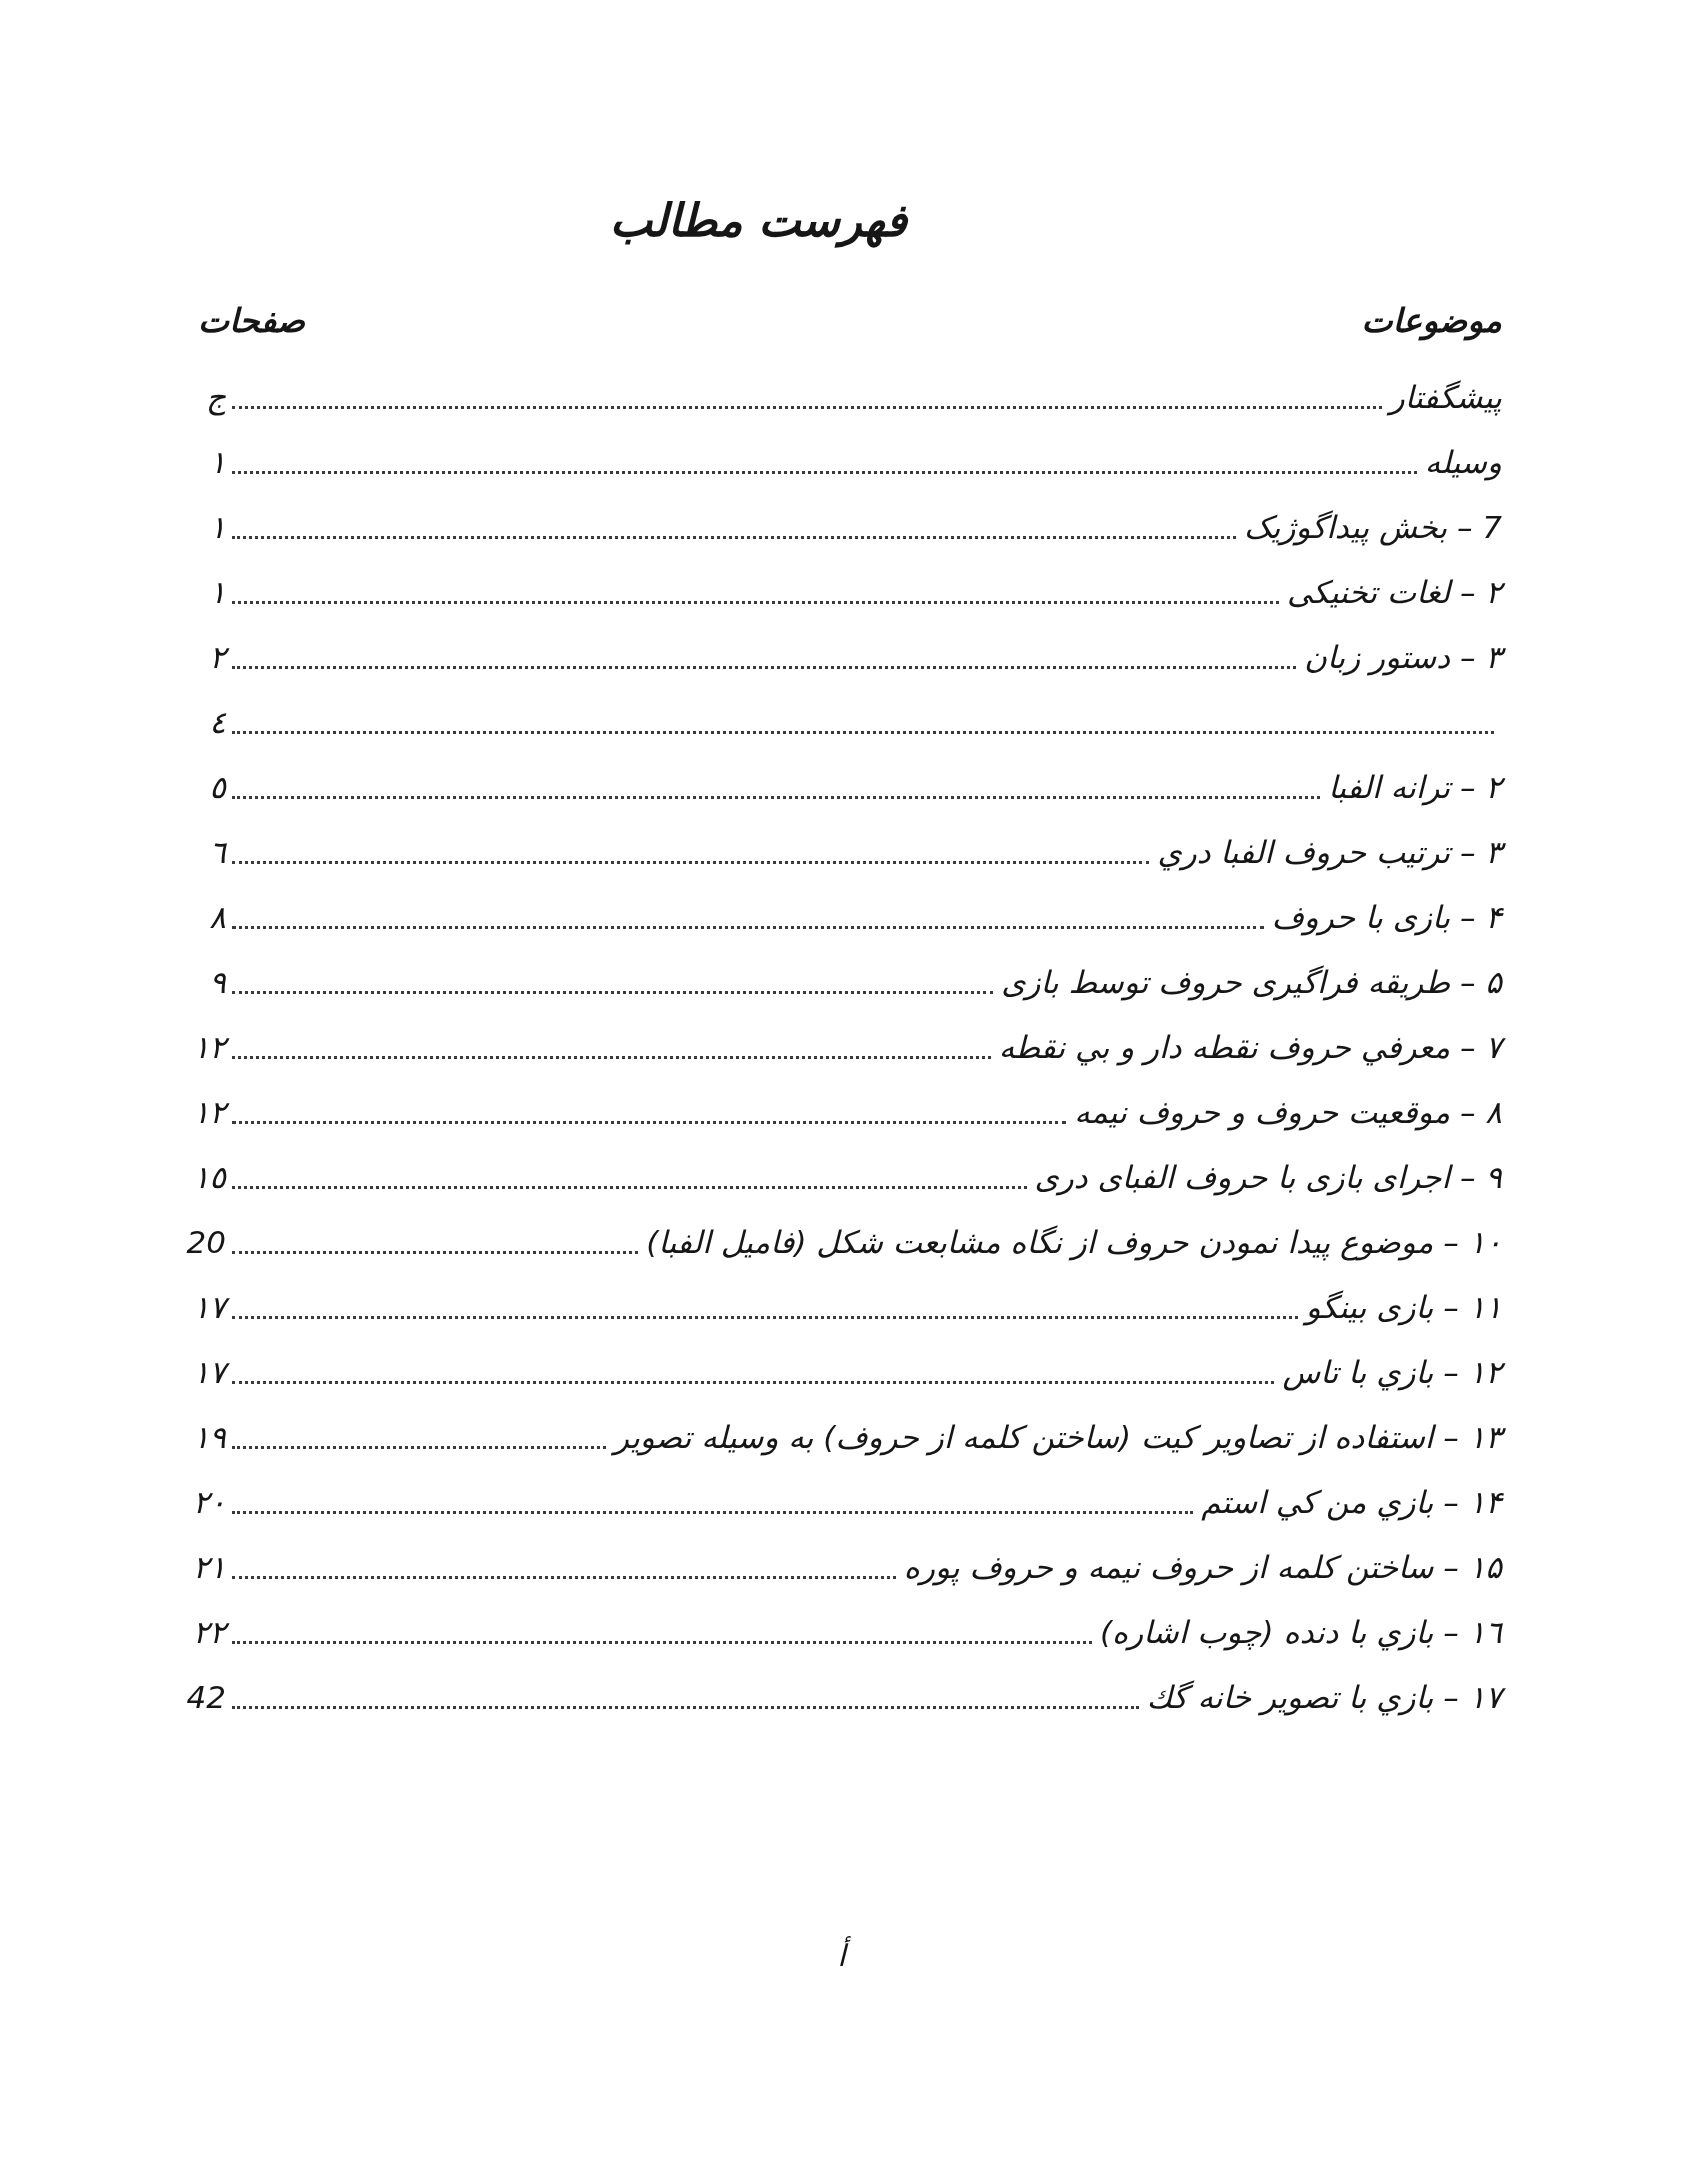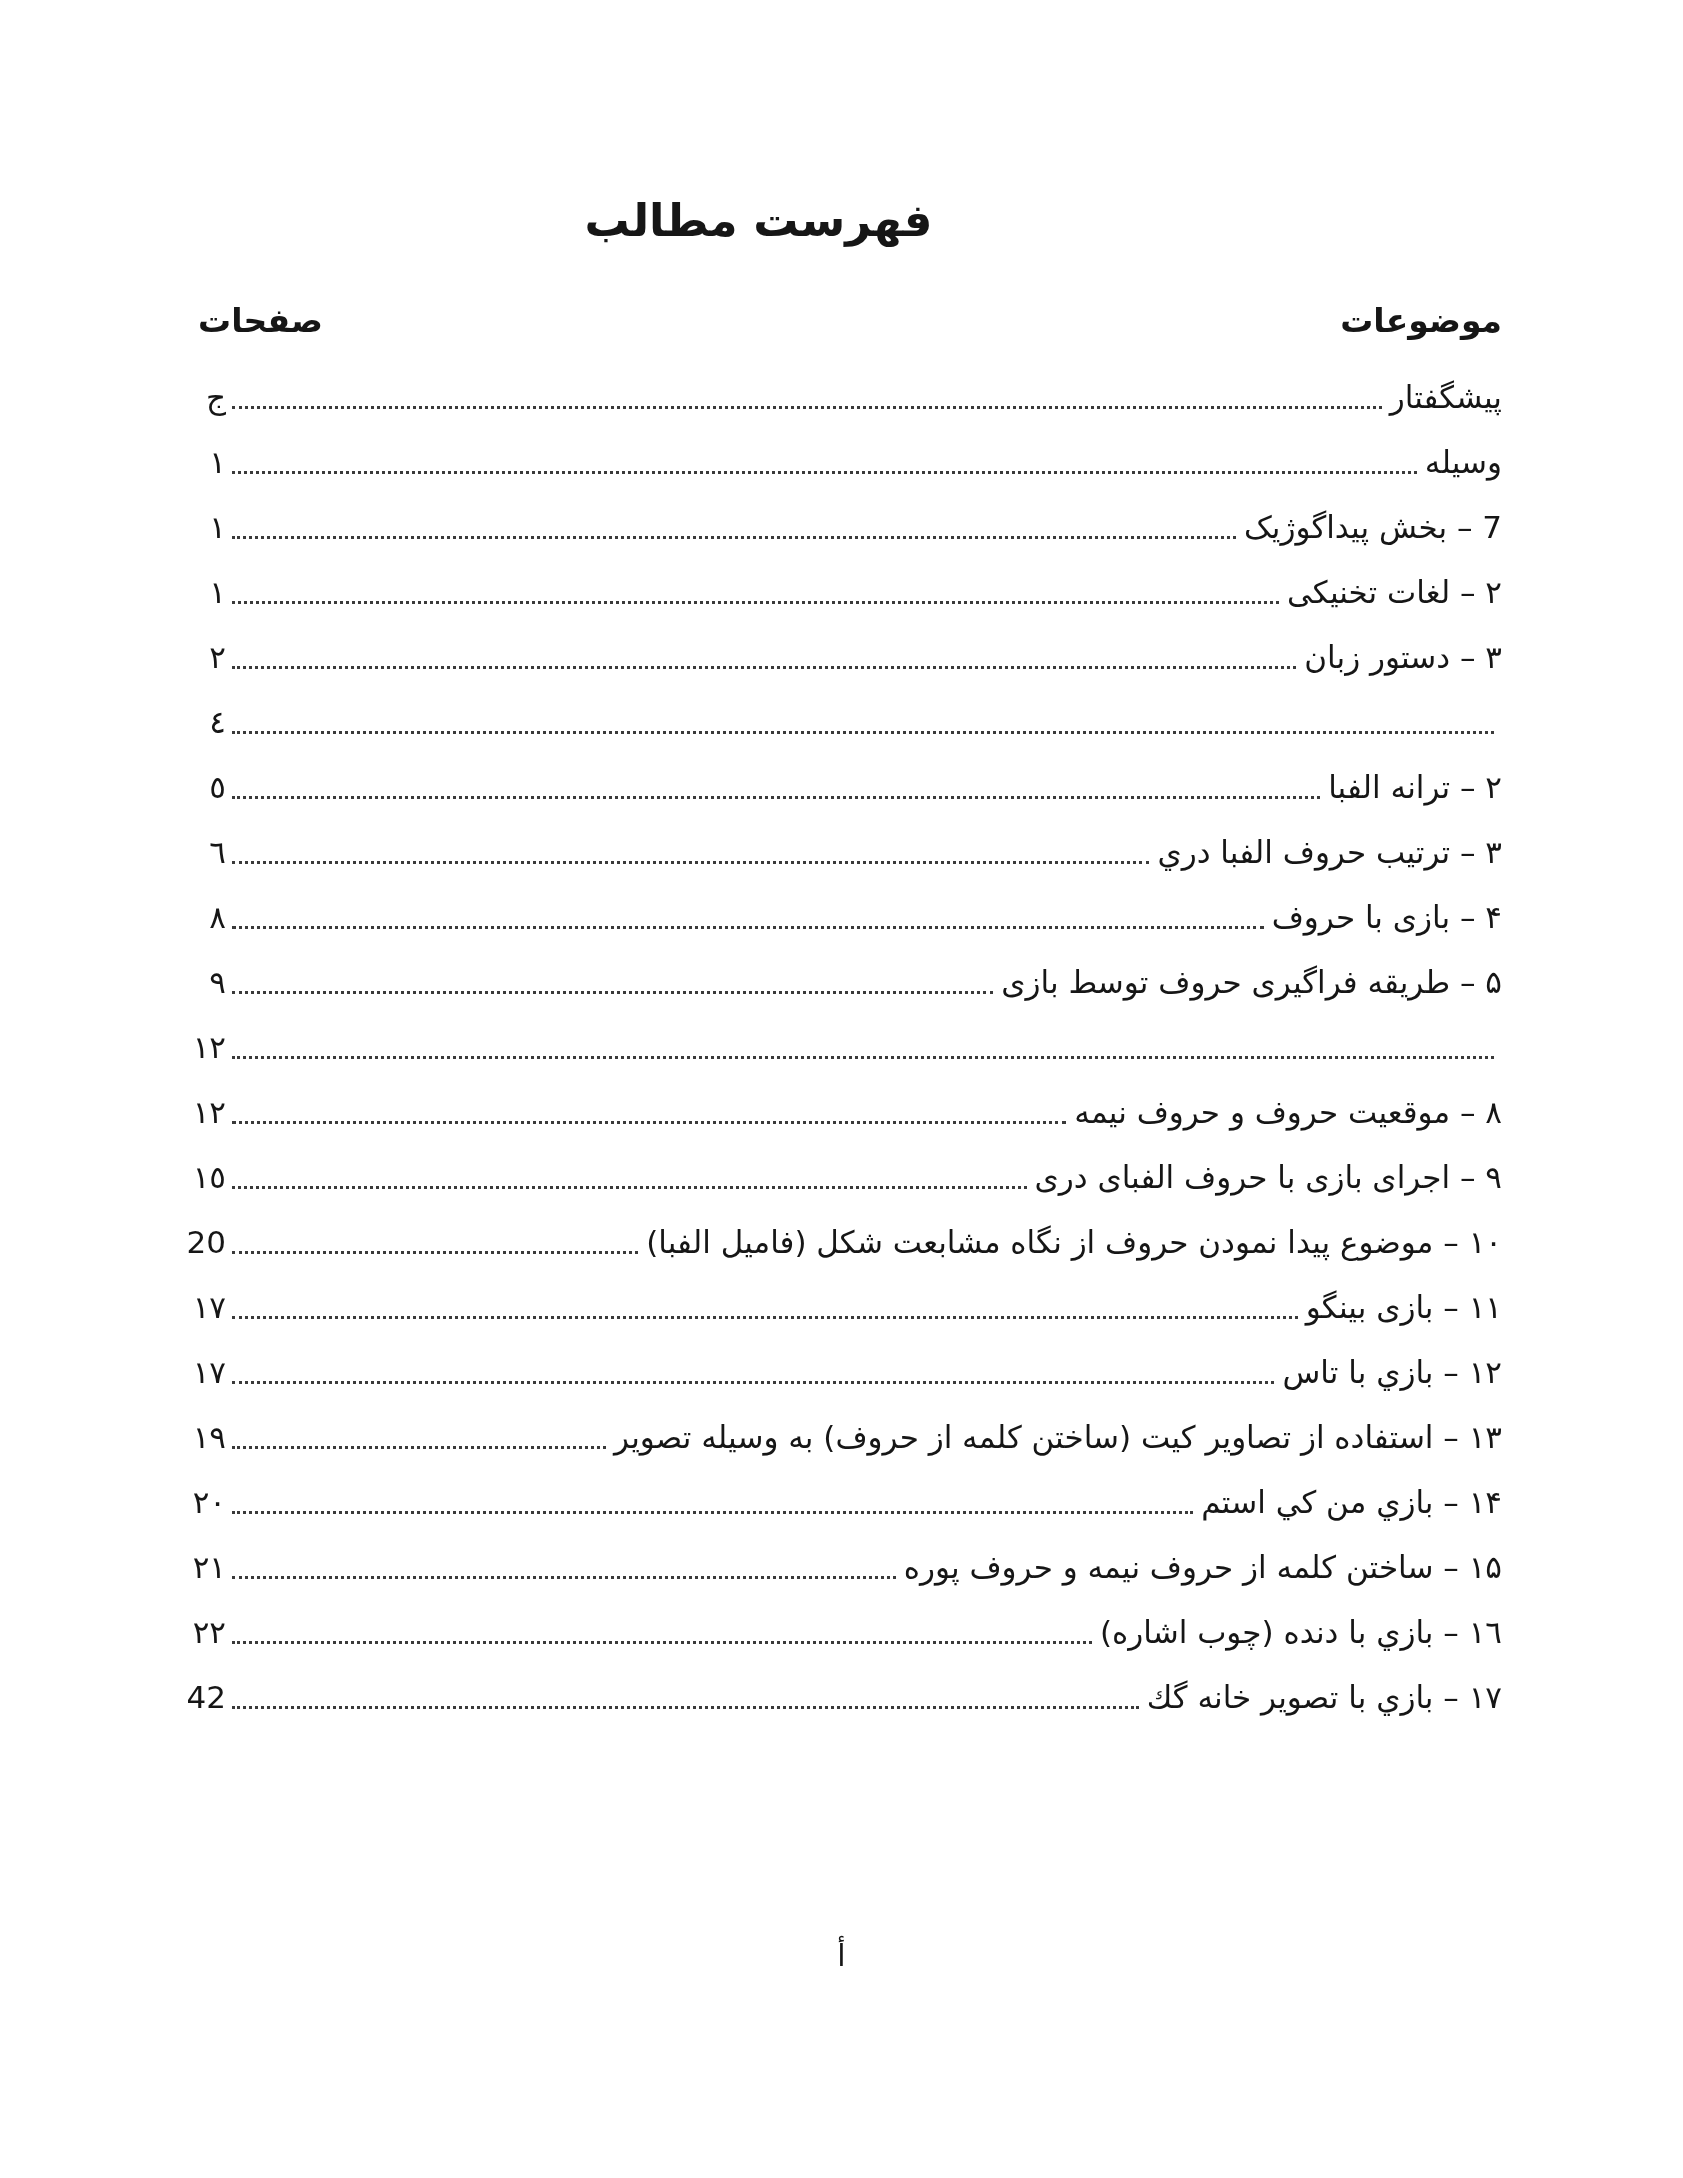--- a/index.html
+++ b/index.html
@@ -9,20 +9,21 @@
     font-family: "DejaVu Sans", sans-serif;
     color: #161616;
   }
   .page {
     position: relative;
     width: 1683px;
     height: 2178px;
     background: #ffffff;
     overflow: hidden;
     direction: rtl;
+    font-style: italic;
   }
   .doc-title {
     position: absolute;
     top: 194px;
     left: 0;
     width: 1517px;
     text-align: center;
     font-size: 45px;
     font-weight: bold;
     letter-spacing: 0.5px;
@@ -142,20 +143,21 @@
       <span class="toc-page">٨</span>
     </div>
 
     <div class="toc-row">
       <span class="toc-title">۵ – طریقه فراگیری حروف توسط بازی</span>
       <span class="leader"></span>
       <span class="toc-page">٩</span>
     </div>
 
     <div class="toc-row">
+      <span class="toc-title">۷ – معرفي حروف نقطه دار و بي نقطه</span>
       <span class="leader"></span>
       <span class="toc-page">١٢</span>
     </div>
 
     <div class="toc-row">
       <span class="toc-title">۸ – موقعیت حروف و حروف نیمه</span>
       <span class="leader"></span>
       <span class="toc-page">١٢</span>
     </div>
 

